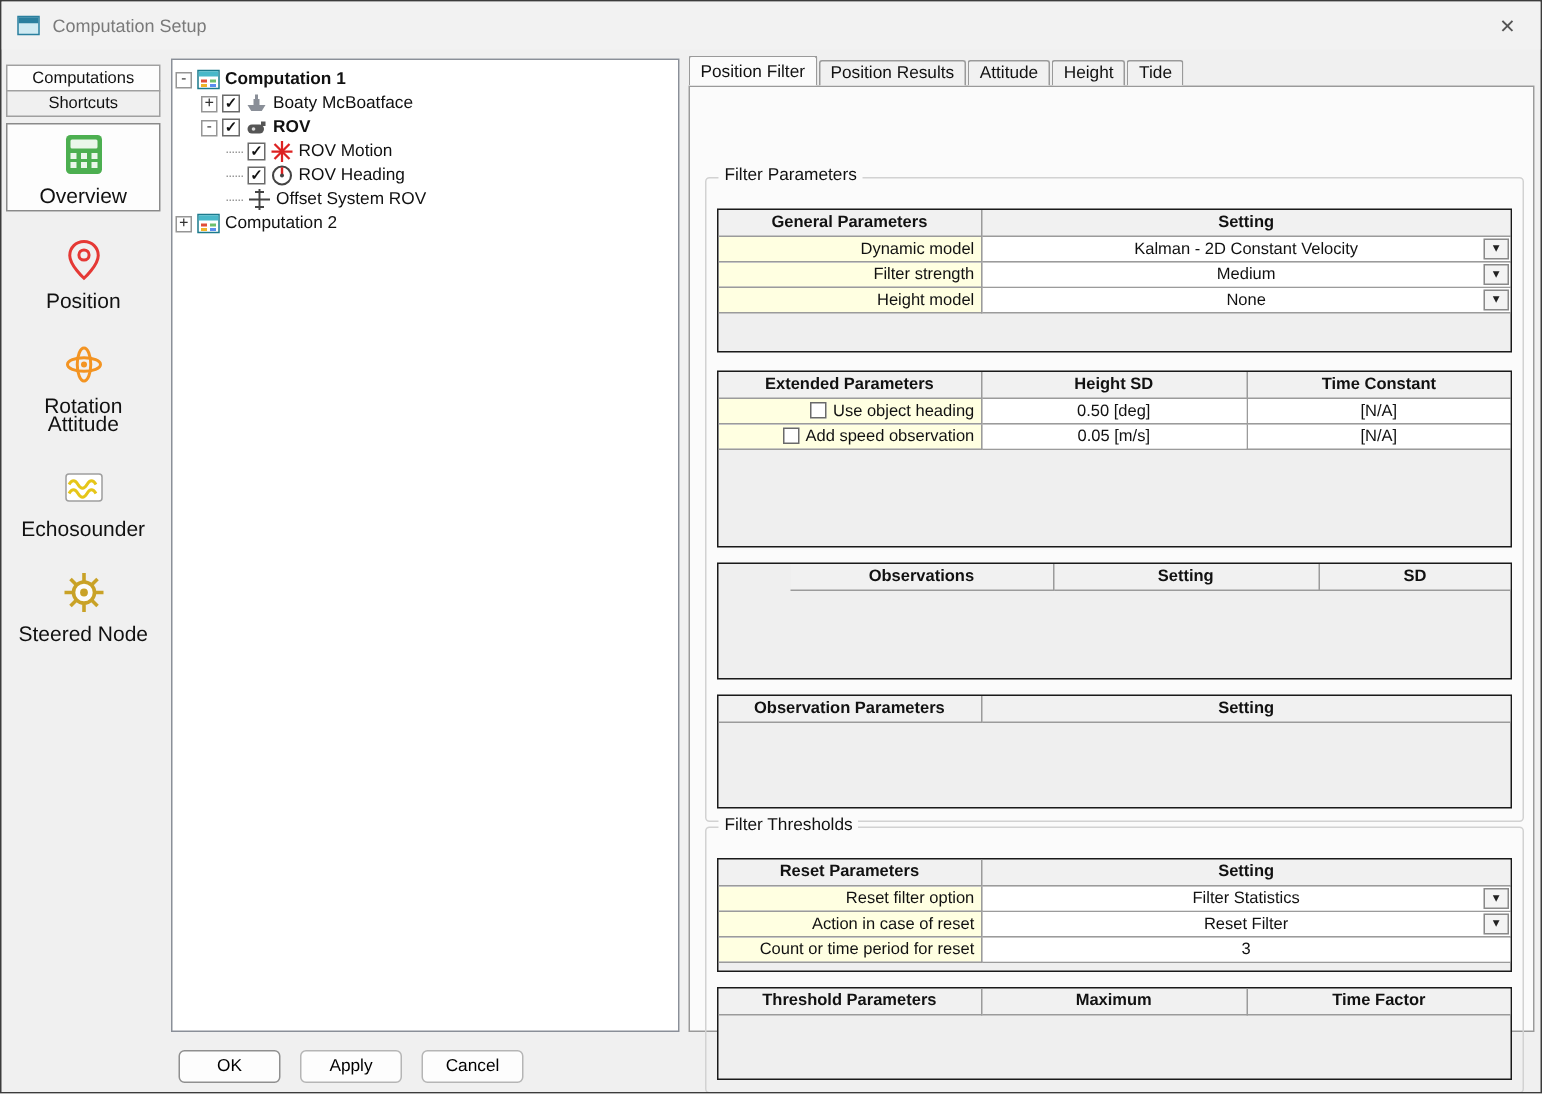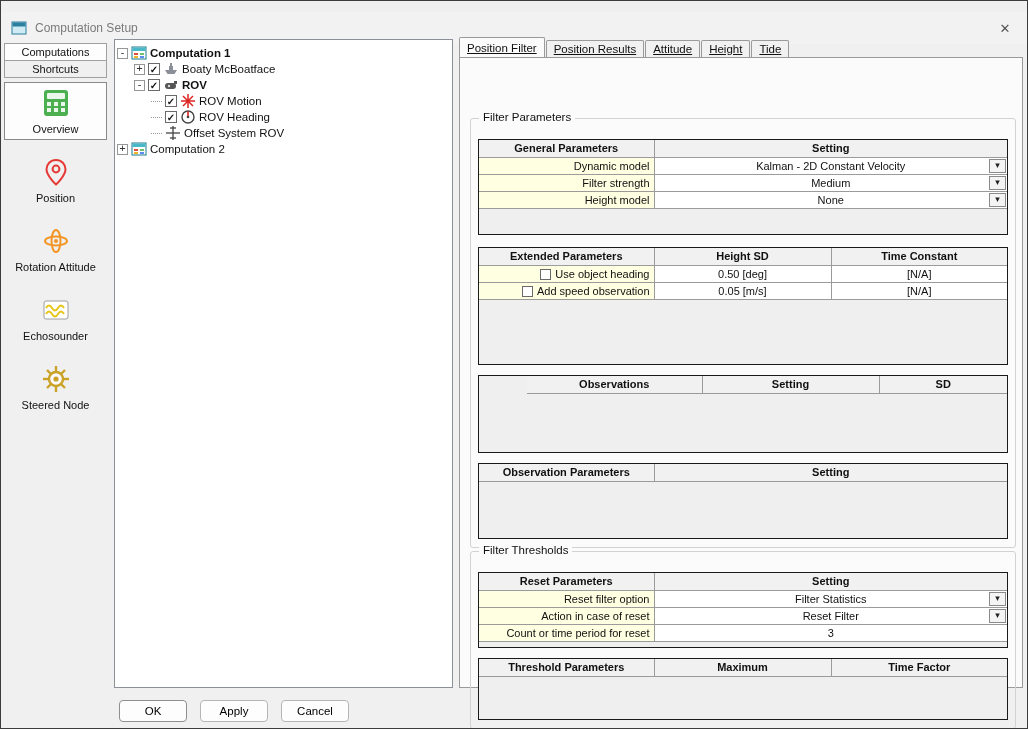--- a/index.html
+++ b/index.html
@@ -2,33 +2,33 @@
 <html><head>
 <meta charset="utf-8">
 <style>
   html,body{margin:0;padding:0;background:#cfcfcf;}
   .window{position:relative;width:1028px;height:729px;background:#f0f0f0;
     border:1px solid #3c3c3c;box-sizing:border-box;overflow:hidden;
     font-family:"Liberation Sans",sans-serif;font-size:12px;color:#111;}
 
   
   .titlebar{position:absolute;left:0;top:0;right:0;height:32px;background:#f2f2f2;
-    display:flex;align-items:center;padding:0 10px;box-sizing:border-box;margin-top:11px;}
+    display:flex;align-items:center;padding:0 10px;box-sizing:border-box;}
   .appicon{width:16px;height:16px;margin-right:8px;}
   .title{color:#7a7a7a;font-size:12px;}
   .close{margin-left:auto;color:#555;font-size:13px;width:24px;text-align:center;cursor:default;}
 
   
   .sidebar{position:absolute;left:3px;top:42px;width:103px;}
   .sbtab{height:18px;border:1px solid #a0a0a0;background:#f0f0f0;font-size:11px;
     display:flex;align-items:center;justify-content:center;box-sizing:border-box;}
   .sbtab.active{background:#fdfdfd;}
   .sbtab+.sbtab{margin-top:-1px;}
   .sbitem{display:flex;flex-direction:column;align-items:center;gap:3px;
-    padding:5px 0 4px;font-size:11px;text-align:center;border:1px solid transparent;}
+    padding:5px 0 4px;font-size:14px;text-align:center;border:1px solid transparent;}
   .sbitem.selected{border:1px solid #8a8a8a;background:#fdfdfd;}
   .sbitem .sblabel{line-height:12px;}
   .sb-sp1{margin-top:4px}.sb-sp2{margin-top:11px}
 
   
   .treepanel{position:absolute;left:113px;top:38px;width:339px;height:649px;
     background:#fff;border:1px solid #8a8f98;box-sizing:border-box;padding:5px 2px;}
   .trow{display:flex;align-items:center;height:16px;gap:3px;font-size:11.5px;white-space:nowrap;}
   .lvl1{padding-left:17px}.lvl2{padding-left:34px}
   .exp{width:11px;height:11px;min-width:11px;border:1px solid #969696;background:#fff;
@@ -39,21 +39,21 @@
   .cb.checked::after{content:"✓";font-size:10px;font-weight:bold;color:#111;}
   .guide{width:11px;min-width:11px;border-top:1px dotted #9a9a9a;height:0;}
   .ticon{width:16px;height:16px;min-width:16px;}
   .ticon svg{display:block;}
   .bold{font-weight:bold;}
 
   
   .tabstrip{position:absolute;left:458px;top:37px;height:19px;display:flex;align-items:flex-end;z-index:2;}
   .tab{height:17px;padding:0 7px;border:1px solid #9a9a9a;border-bottom:none;background:#f1f1f1;
     font-size:11.5px;display:flex;align-items:center;margin-right:1px;border-radius:2px 2px 0 0;
-    box-sizing:border-box;text-decoration:underline;}
+    box-sizing:border-box;}
   .tab.active{height:20px;background:#fbfbfb;z-index:3;}
   .tabpage{position:absolute;left:458px;top:56px;width:564px;height:631px;background:#fbfbfb;
     border:1px solid #9a9a9a;box-sizing:border-box;z-index:1;}
 
   
   .groupbox{position:absolute;border:1px solid #d2d2d2;border-radius:3px;margin-top:44px;}
   .gblabel{position:absolute;top:-8px;left:8px;background:#fbfbfb;padding:0 4px;font-size:11.5px;}
   .g1{left:10px;top:16px;width:544px;height:428px;}
   .g2{left:10px;top:449px;width:544px;height:176px;}
 

